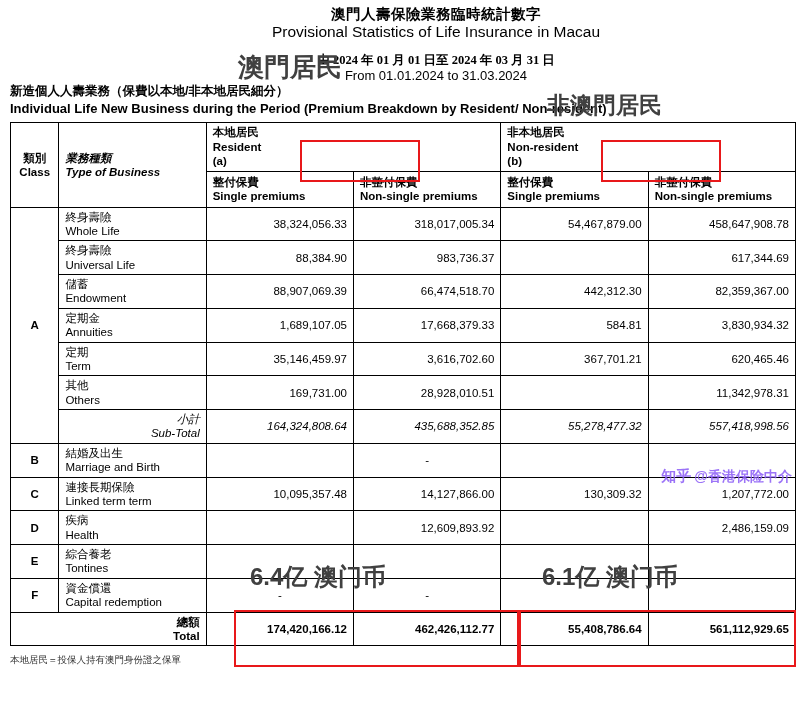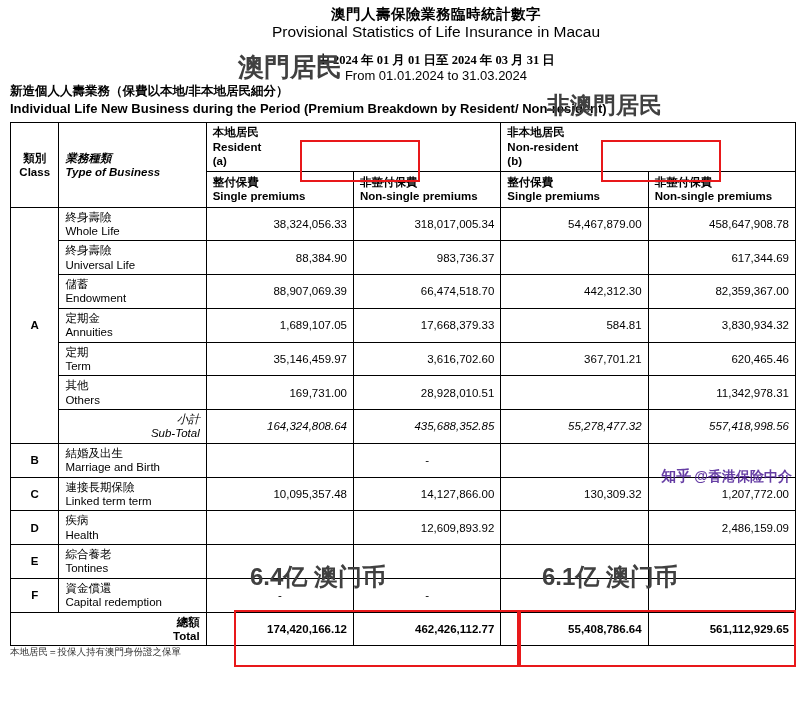--- a/index.html
+++ b/index.html
@@ -92,20 +92,21 @@
   .subtotal .lbl { text-align: right; font-style: italic; }
 
   .total-row td { font-weight: bold; font-size: 12.5px; }
   .total-lbl { text-align: right; font-weight: bold; line-height: 1.25; font-size: 11.5px; }
 
   .num { text-align: right; font-size: 11.5px; }
   .dash-cell { text-align: center; }
 
   
   .footnote {
+    margin-top: 8px;
     font-size: 9.5px;
     color: #333;
   }
 
   
   .annot {
     position: absolute;
     color: #404040;
     font-weight: bold;
     white-space: nowrap;
@@ -124,21 +125,21 @@
   .box-non-hdr  { left: 601px; top: 140px; width: 120px; height: 42px; }
   .box-total-a  { left: 234px; top: 610px; width: 285px; height: 57px; }
   .box-total-b  { left: 519px; top: 610px; width: 277px; height: 57px; }
 
   
   .watermark {
     position: absolute;
     right: 14px;
     bottom: 22px;
     font-size: 14px;
-    color: #4c1d95;
+    color: #8b5cf6;
     font-weight: bold;
     opacity: .85;
   }
   .watermark .zh-logo {
     display: inline-block;
     font-size: 15px;
     margin-right: 3px;
   }
 </style>
 </head>

